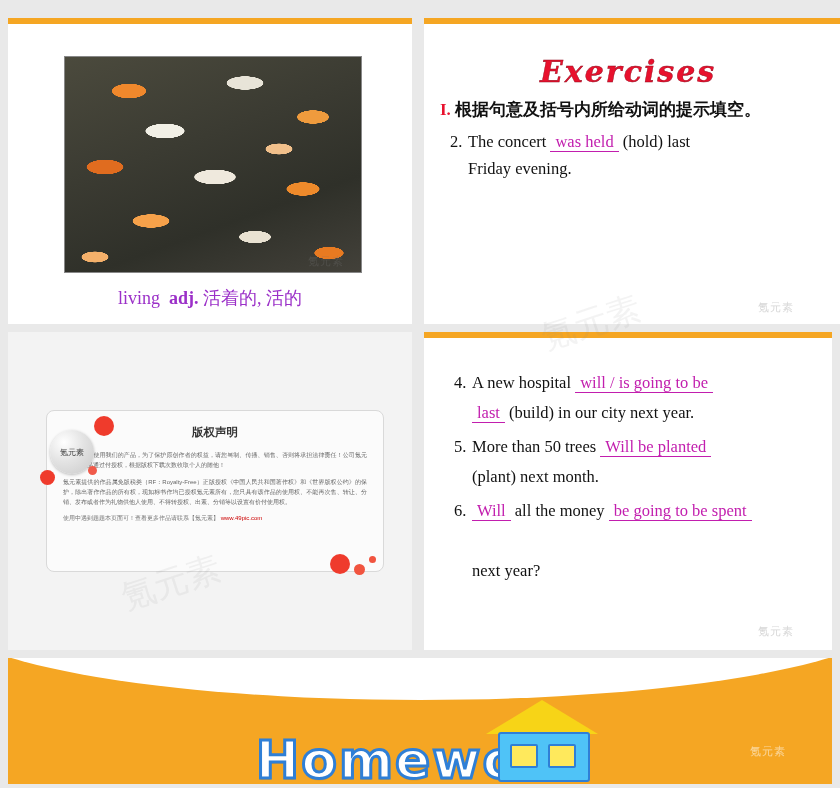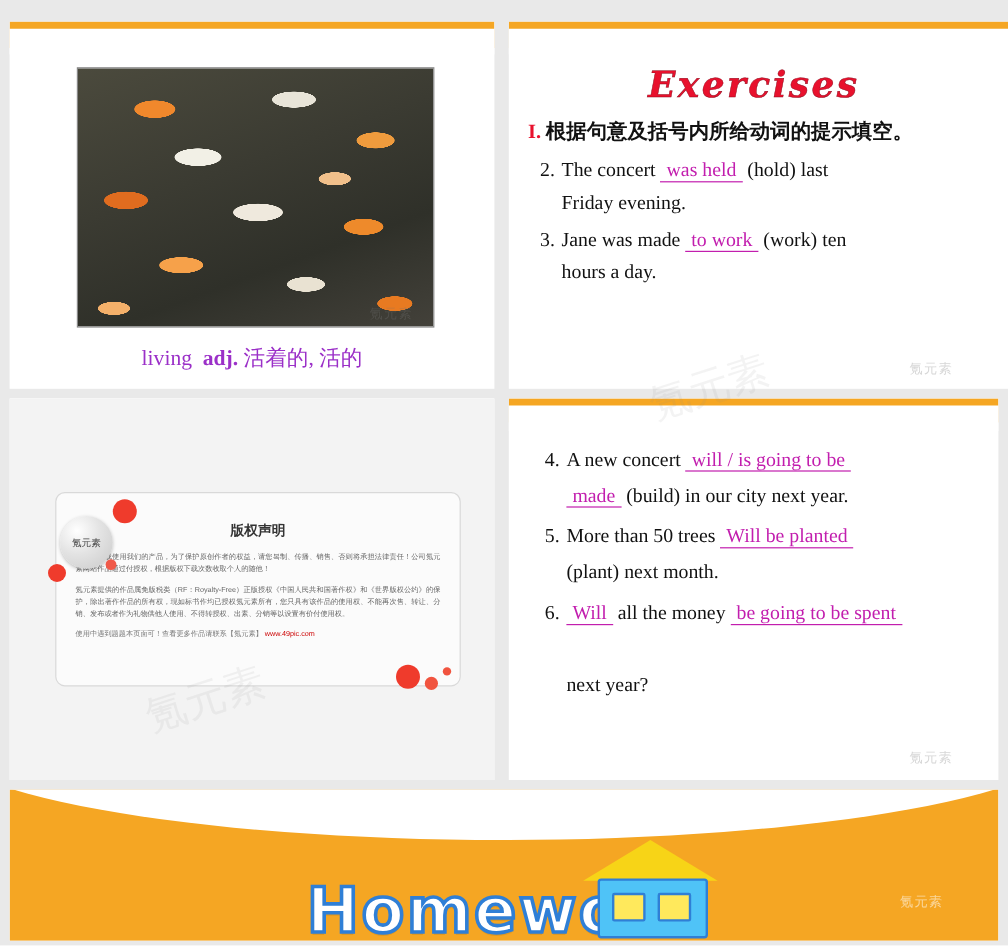--- a/index.html
+++ b/index.html
@@ -149,21 +149,21 @@
     left: 38px;
     top: 78px;
     width: 336px;
     height: 160px;
     background: #fbfbfb;
     border: 1px solid #d9d9d9;
     border-radius: 8px;
   }
   .copy-title {
     text-align: center;
-    margin-top: 24px;
+    margin-top: 14px;
     font-size: 11.5px;
     font-weight: bold;
     color: #333;
     font-family: "Liberation Sans", sans-serif;
   }
   .copy-body {
     margin: 10px 16px 0 16px;
     font-size: 6px;
     line-height: 10px;
     color: #666;
@@ -329,26 +329,20 @@
       <span class="roman">I.</span><span>根据句意及括号内所给动词的提示填空。</span>
     </div>
 
     <div class="qlist">
       <div class="qitem">
         <span class="qnum">2.</span><span>The concert</span>
         <span class="blank">was held</span>
         <span>(hold) last</span><br>
         <span class="indent"></span><span>Friday evening.</span>
       </div>
-      <div class="qitem">
-        <span class="qnum">3.</span><span>Jane was made</span>
-        <span class="blank">to work</span>
-        <span>(work) ten</span><br>
-        <span class="indent"></span><span>hours a day.</span>
-      </div>
     </div>
 
     <div class="wm" style="left:334px; top:282px;">氪元素</div>
   </div>
 
   <div class="panel slide-bl">
     <div class="copy-bg"></div>
 
     <div class="copy-card">
       <div class="copy-title">版权声明</div>
@@ -377,23 +371,23 @@
       <div class="b3"></div>
     </div>
   </div>
 
   <div class="panel slide-br">
     <div class="orange-top thin"></div>
     <div class="curve-white"></div>
 
     <div class="qlist2">
       <div class="qitem">
-        <span class="qnum">4.</span><span>A new concert</span>
+        <span class="qnum">4.</span><span>A new hospital</span>
         <span class="blank">will / is going to be</span><br>
-        <span class="indent"></span><span class="blank">made</span>
+        <span class="indent"></span><span class="blank">last</span>
         <span>(build) in our city next year.</span>
       </div>
       <div class="qitem">
         <span class="qnum">5.</span><span>More than 50 trees</span>
         <span class="blank">Will  be planted</span><br>
         <span class="indent"></span><span>(plant) next month.</span>
       </div>
       <div class="qitem">
         <span class="qnum">6.</span><span class="blank">Will</span>
         <span>all the money</span>

